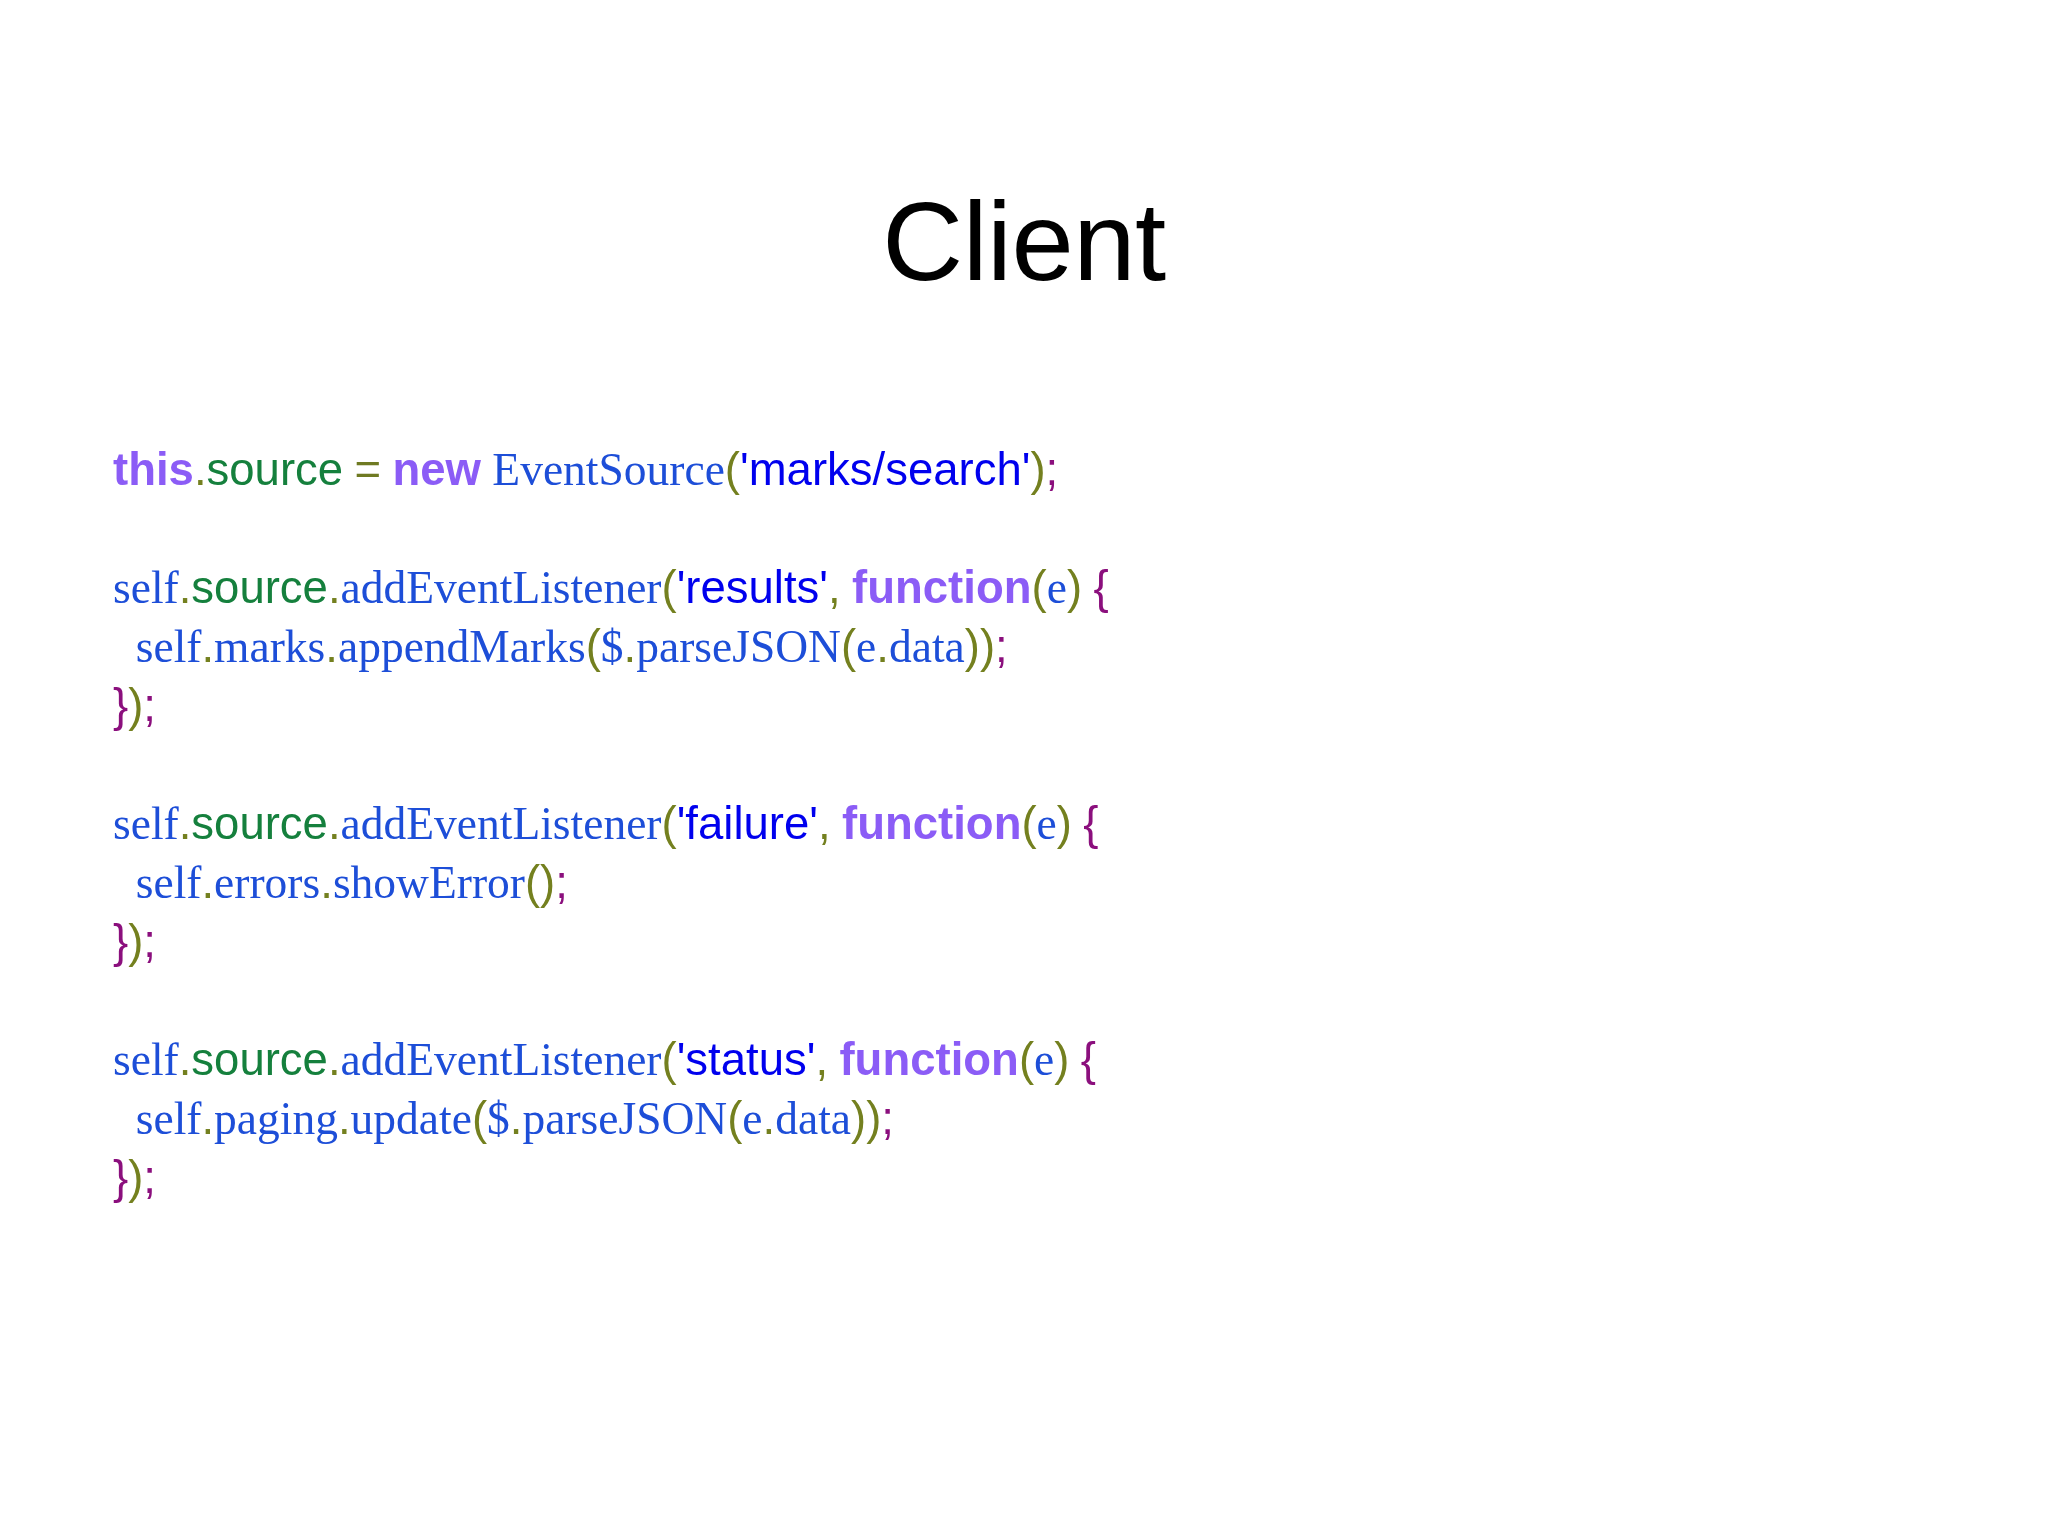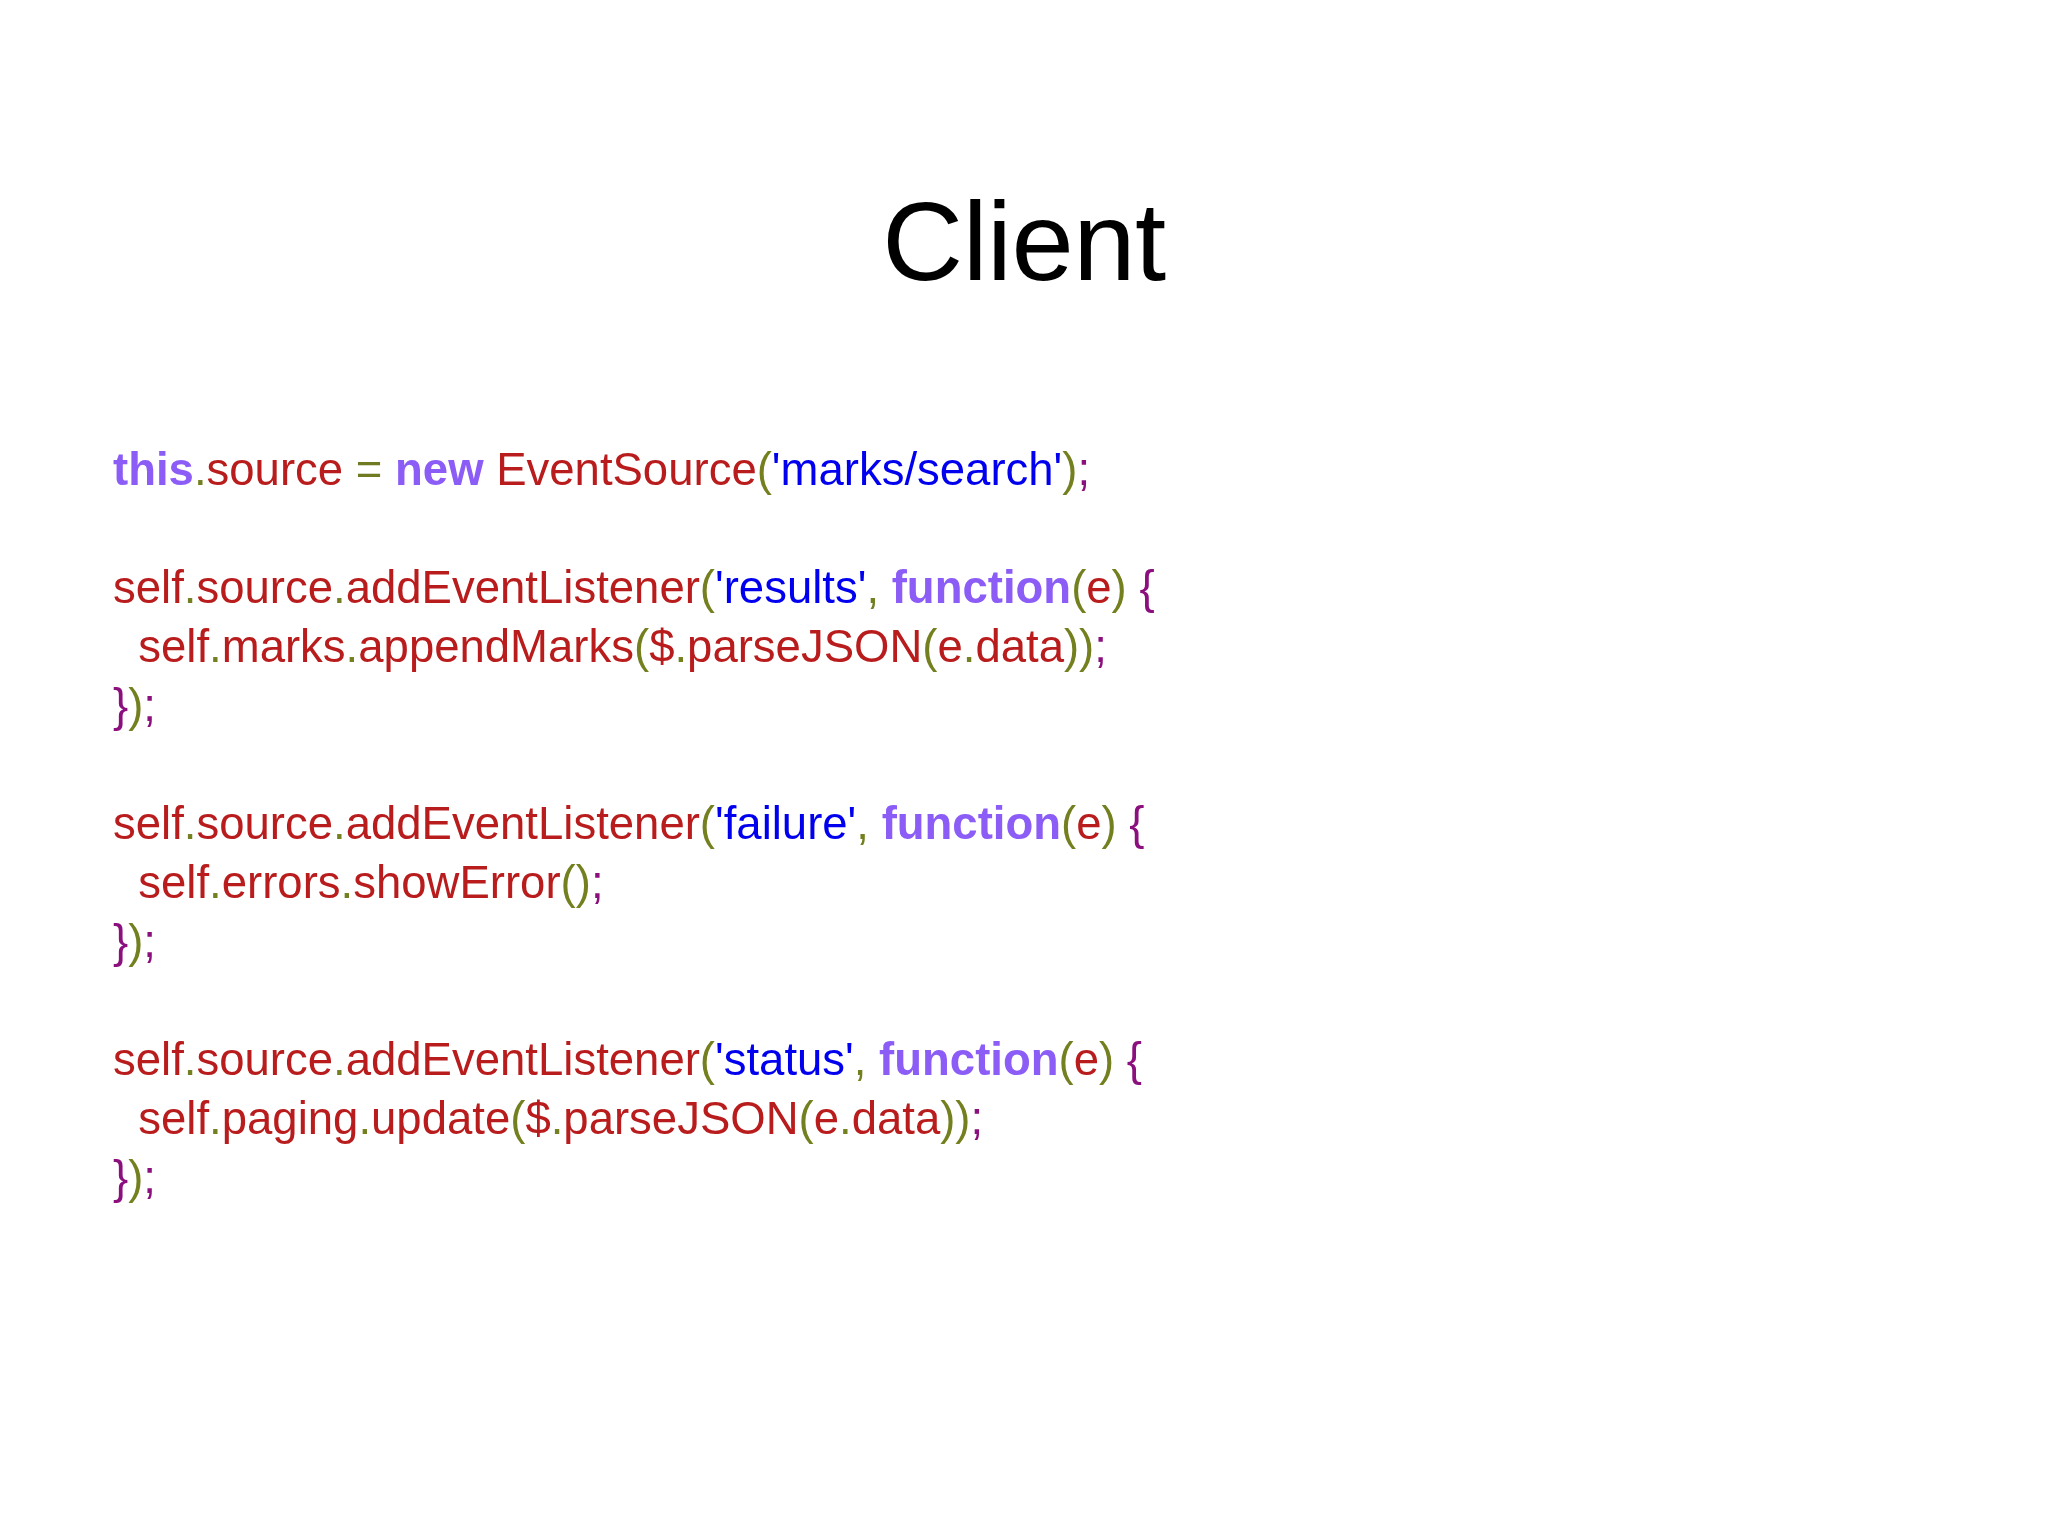--- a/index.html
+++ b/index.html
@@ -51,27 +51,27 @@
   .code-line {
     white-space: pre;
     min-height: 59px;
   }
   .code-line.blank {
     height: 59px;
   }
 
   
   .tok-kw      { color: #8b5cf6; font-weight: bold; }
-  .tok-prop    { color: #b91c1c; }
+  .tok-prop    { color: #15803d; }
   .tok-op      { color: #6f7a22; }
   .tok-punct   { color: #74801f; }
   .tok-str     { color: #0000ee; }
   .tok-brace   { color: #8b0f7d; }
   .tok-semi    { color: #8b0f7d; }
-  .tok-plain   { color: #b91c1c; }
+  .tok-plain   { color: #1d4ed8; font-family: Liberation Serif, serif; }
 </style>
 </head>
 <body>
 
 <div class="slide">
 
   <h1 class="slide-title">Client</h1>
 
   <div class="code-block"><div class="code-line"><span class="tok-kw">this</span><span class="tok-punct">.</span><span class="tok-prop">source</span><span class="tok-plain"> </span><span class="tok-op">=</span><span class="tok-plain"> </span><span class="tok-kw">new</span><span class="tok-plain"> EventSource</span><span class="tok-punct">(</span><span class="tok-str">'marks/search'</span><span class="tok-punct">)</span><span class="tok-semi">;</span></div><div class="code-line blank"></div><div class="code-line"><span class="tok-plain">self</span><span class="tok-punct">.</span><span class="tok-prop">source</span><span class="tok-punct">.</span><span class="tok-plain">addEventListener</span><span class="tok-punct">(</span><span class="tok-str">'results'</span><span class="tok-punct">,</span><span class="tok-plain"> </span><span class="tok-kw">function</span><span class="tok-punct">(</span><span class="tok-plain">e</span><span class="tok-punct">)</span><span class="tok-plain"> </span><span class="tok-brace">{</span></div><div class="code-line"><span class="tok-plain">  self</span><span class="tok-punct">.</span><span class="tok-plain">marks</span><span class="tok-punct">.</span><span class="tok-plain">appendMarks</span><span class="tok-punct">(</span><span class="tok-plain">$</span><span class="tok-punct">.</span><span class="tok-plain">parseJSON</span><span class="tok-punct">(</span><span class="tok-plain">e</span><span class="tok-punct">.</span><span class="tok-plain">data</span><span class="tok-punct">)</span><span class="tok-punct">)</span><span class="tok-semi">;</span></div><div class="code-line"><span class="tok-brace">}</span><span class="tok-punct">)</span><span class="tok-semi">;</span></div><div class="code-line blank"></div><div class="code-line"><span class="tok-plain">self</span><span class="tok-punct">.</span><span class="tok-prop">source</span><span class="tok-punct">.</span><span class="tok-plain">addEventListener</span><span class="tok-punct">(</span><span class="tok-str">'failure'</span><span class="tok-punct">,</span><span class="tok-plain"> </span><span class="tok-kw">function</span><span class="tok-punct">(</span><span class="tok-plain">e</span><span class="tok-punct">)</span><span class="tok-plain"> </span><span class="tok-brace">{</span></div><div class="code-line"><span class="tok-plain">  self</span><span class="tok-punct">.</span><span class="tok-plain">errors</span><span class="tok-punct">.</span><span class="tok-plain">showError</span><span class="tok-punct">(</span><span class="tok-punct">)</span><span class="tok-semi">;</span></div><div class="code-line"><span class="tok-brace">}</span><span class="tok-punct">)</span><span class="tok-semi">;</span></div><div class="code-line blank"></div><div class="code-line"><span class="tok-plain">self</span><span class="tok-punct">.</span><span class="tok-prop">source</span><span class="tok-punct">.</span><span class="tok-plain">addEventListener</span><span class="tok-punct">(</span><span class="tok-str">'status'</span><span class="tok-punct">,</span><span class="tok-plain"> </span><span class="tok-kw">function</span><span class="tok-punct">(</span><span class="tok-plain">e</span><span class="tok-punct">)</span><span class="tok-plain"> </span><span class="tok-brace">{</span></div><div class="code-line"><span class="tok-plain">  self</span><span class="tok-punct">.</span><span class="tok-plain">paging</span><span class="tok-punct">.</span><span class="tok-plain">update</span><span class="tok-punct">(</span><span class="tok-plain">$</span><span class="tok-punct">.</span><span class="tok-plain">parseJSON</span><span class="tok-punct">(</span><span class="tok-plain">e</span><span class="tok-punct">.</span><span class="tok-plain">data</span><span class="tok-punct">)</span><span class="tok-punct">)</span><span class="tok-semi">;</span></div><div class="code-line"><span class="tok-brace">}</span><span class="tok-punct">)</span><span class="tok-semi">;</span></div></div>
 

